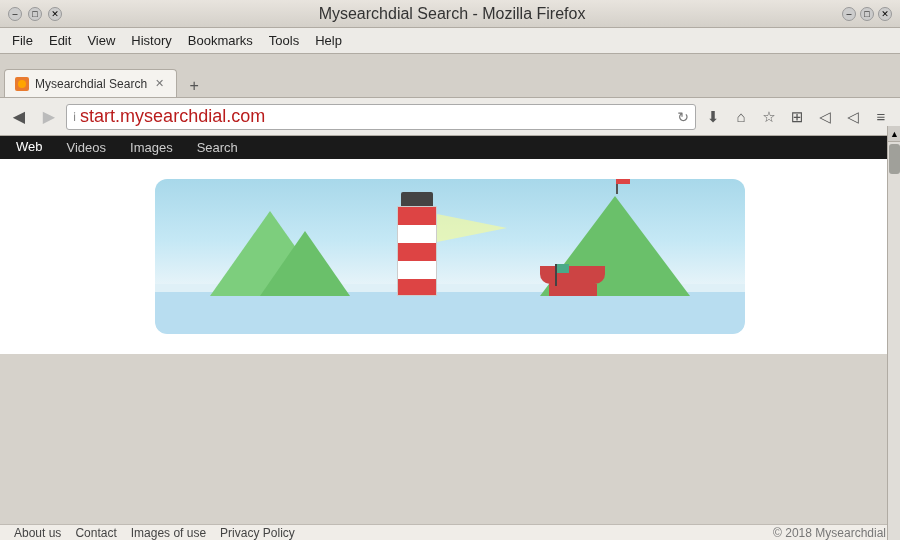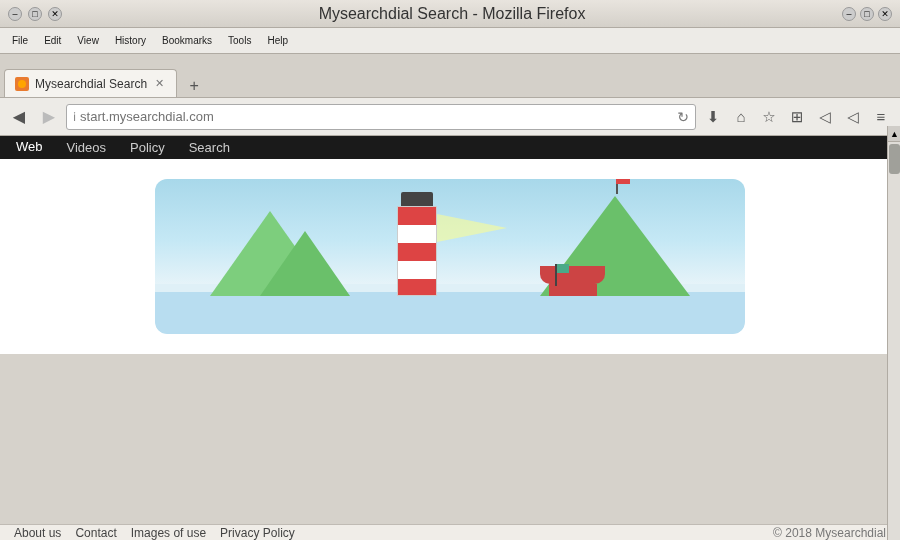--- a/index.html
+++ b/index.html
@@ -39,21 +39,21 @@
     }
 
     
     .menubar {
       height: 26px;
       background: #edebe7;
       display: flex;
       align-items: center;
       padding: 0 4px;
       border-bottom: 1px solid #b0aba3;
-      font-size: 10px;
+      font-size: 13px;
       color: #222;
     }
     .menu-item {
       padding: 2px 8px;
       cursor: pointer;
       border-radius: 3px;
     }
 
     
     .tabbar {
@@ -134,22 +134,22 @@
       align-items: center;
       padding: 0 6px;
       gap: 4px;
       font-size: 13px;
     }
     .address-info-icon {
       color: #888; font-size: 12px;
     }
     .address-text {
       flex: 1;
-      font-size: 13px;
-      color: #737373;
+      font-size: 18px;
+      color: #b91c1c;
     }
     .address-reload {
       color: #777; font-size: 14px; cursor: pointer;
     }
     .nav-right-btns {
       display: flex; gap: 2px; align-items: center;
     }
     .nav-icon-btn {
       width: 26px; height: 26px;
       display: flex; align-items: center; justify-content: center;
@@ -336,21 +336,21 @@
     <div class="nav-icon-btn">⊞</div>
     <div class="nav-icon-btn">◁</div>
     <div class="nav-icon-btn">◁</div>
     <div class="nav-icon-btn">≡</div>
   </div>
 </div>
 
 <div class="search-nav">
   <span class="search-nav-item active">Web</span>
   <span class="search-nav-item">Videos</span>
-  <span class="search-nav-item">Policy</span>
+  <span class="search-nav-item">Images</span>
   <span class="search-nav-item">Search</span>
 </div>
 
 <div style="background:white; position:relative; overflow:hidden;">
 
   <div class="hero-image">
 
     <div class="snow-ground"></div>
 
     <div style="position:absolute; bottom:0; left:0; right:0; height:42px; background:#b8ddf0; border-radius:0 0 12px 12px;"></div>

